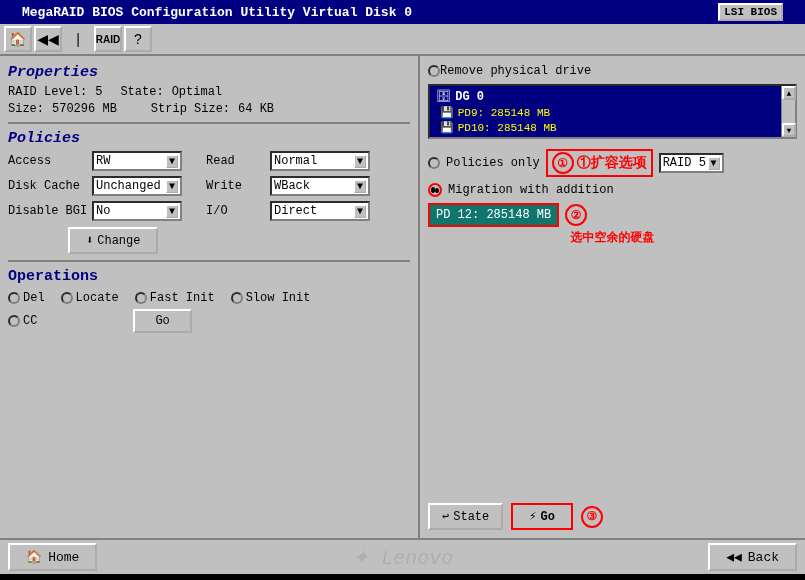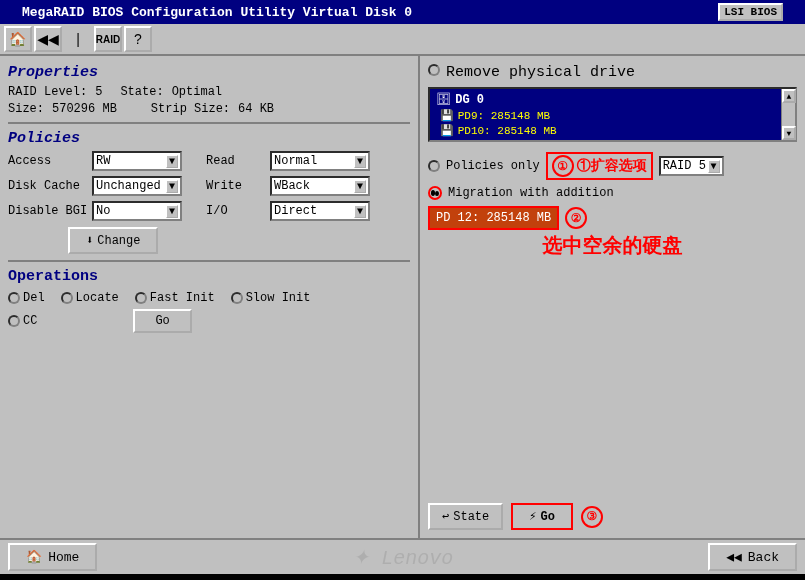--- a/index.html
+++ b/index.html
@@ -156,23 +156,22 @@
       border: 2px outset #fff;
       padding: 3px 20px;
       cursor: pointer;
       font-family: 'Courier New', monospace;
       font-size: 12px;
       margin-left: 120px;
     }
     
     .remove-row {
       display: flex;
-      align-items: flex-start;
-      gap: 6px;
-      font-size: 15px;
+      align-items: center;
+      font-size: 12px;
     }
     .disk-group-header {
       background: #000080;
       color: #fff;
       font-size: 12px;
       padding: 1px 4px;
       display: flex;
       align-items: center;
       gap: 4px;
     }
@@ -195,21 +194,21 @@
       display: flex;
       align-items: center;
       gap: 6px;
       font-size: 12px;
     }
     .radio-active {
       border: 2px solid #ff0000 !important;
       padding: 1px;
     }
     .selected-disk-box {
-      background: #c2410c;
+      background: #0f766e;
       color: #fff;
       border: 2px inset #808080;
       padding: 3px 6px;
       font-size: 12px;
       border: 2px solid #ff0000;
     }
     .bottom-btns {
       display: flex;
       gap: 8px;
       align-items: center;
@@ -492,21 +491,21 @@
 
     <div style="display:flex; align-items:center; gap:6px;">
       <div class="selected-disk-box">
         <span>PD 12: 285148 MB</span>
       </div>
       <div style="display:flex;flex-direction:column;align-items:center;">
         <span class="annotation-circle">②</span>
       </div>
     </div>
     <div style="text-align:center; margin-top:-4px;">
-      <span class="annotation-text" style="font-size:20px;">选中空余的硬盘</span>
+      <span class="annotation-text" style="font-size:12px;">选中空余的硬盘</span>
     </div>
 
     <div class="bottom-btns">
       <button class="reset-btn">
         <span>↩</span>
         <span>State</span>
       </button>
       <button class="go-btn-right">
         <span>⚡</span>
         <span>Go</span>

